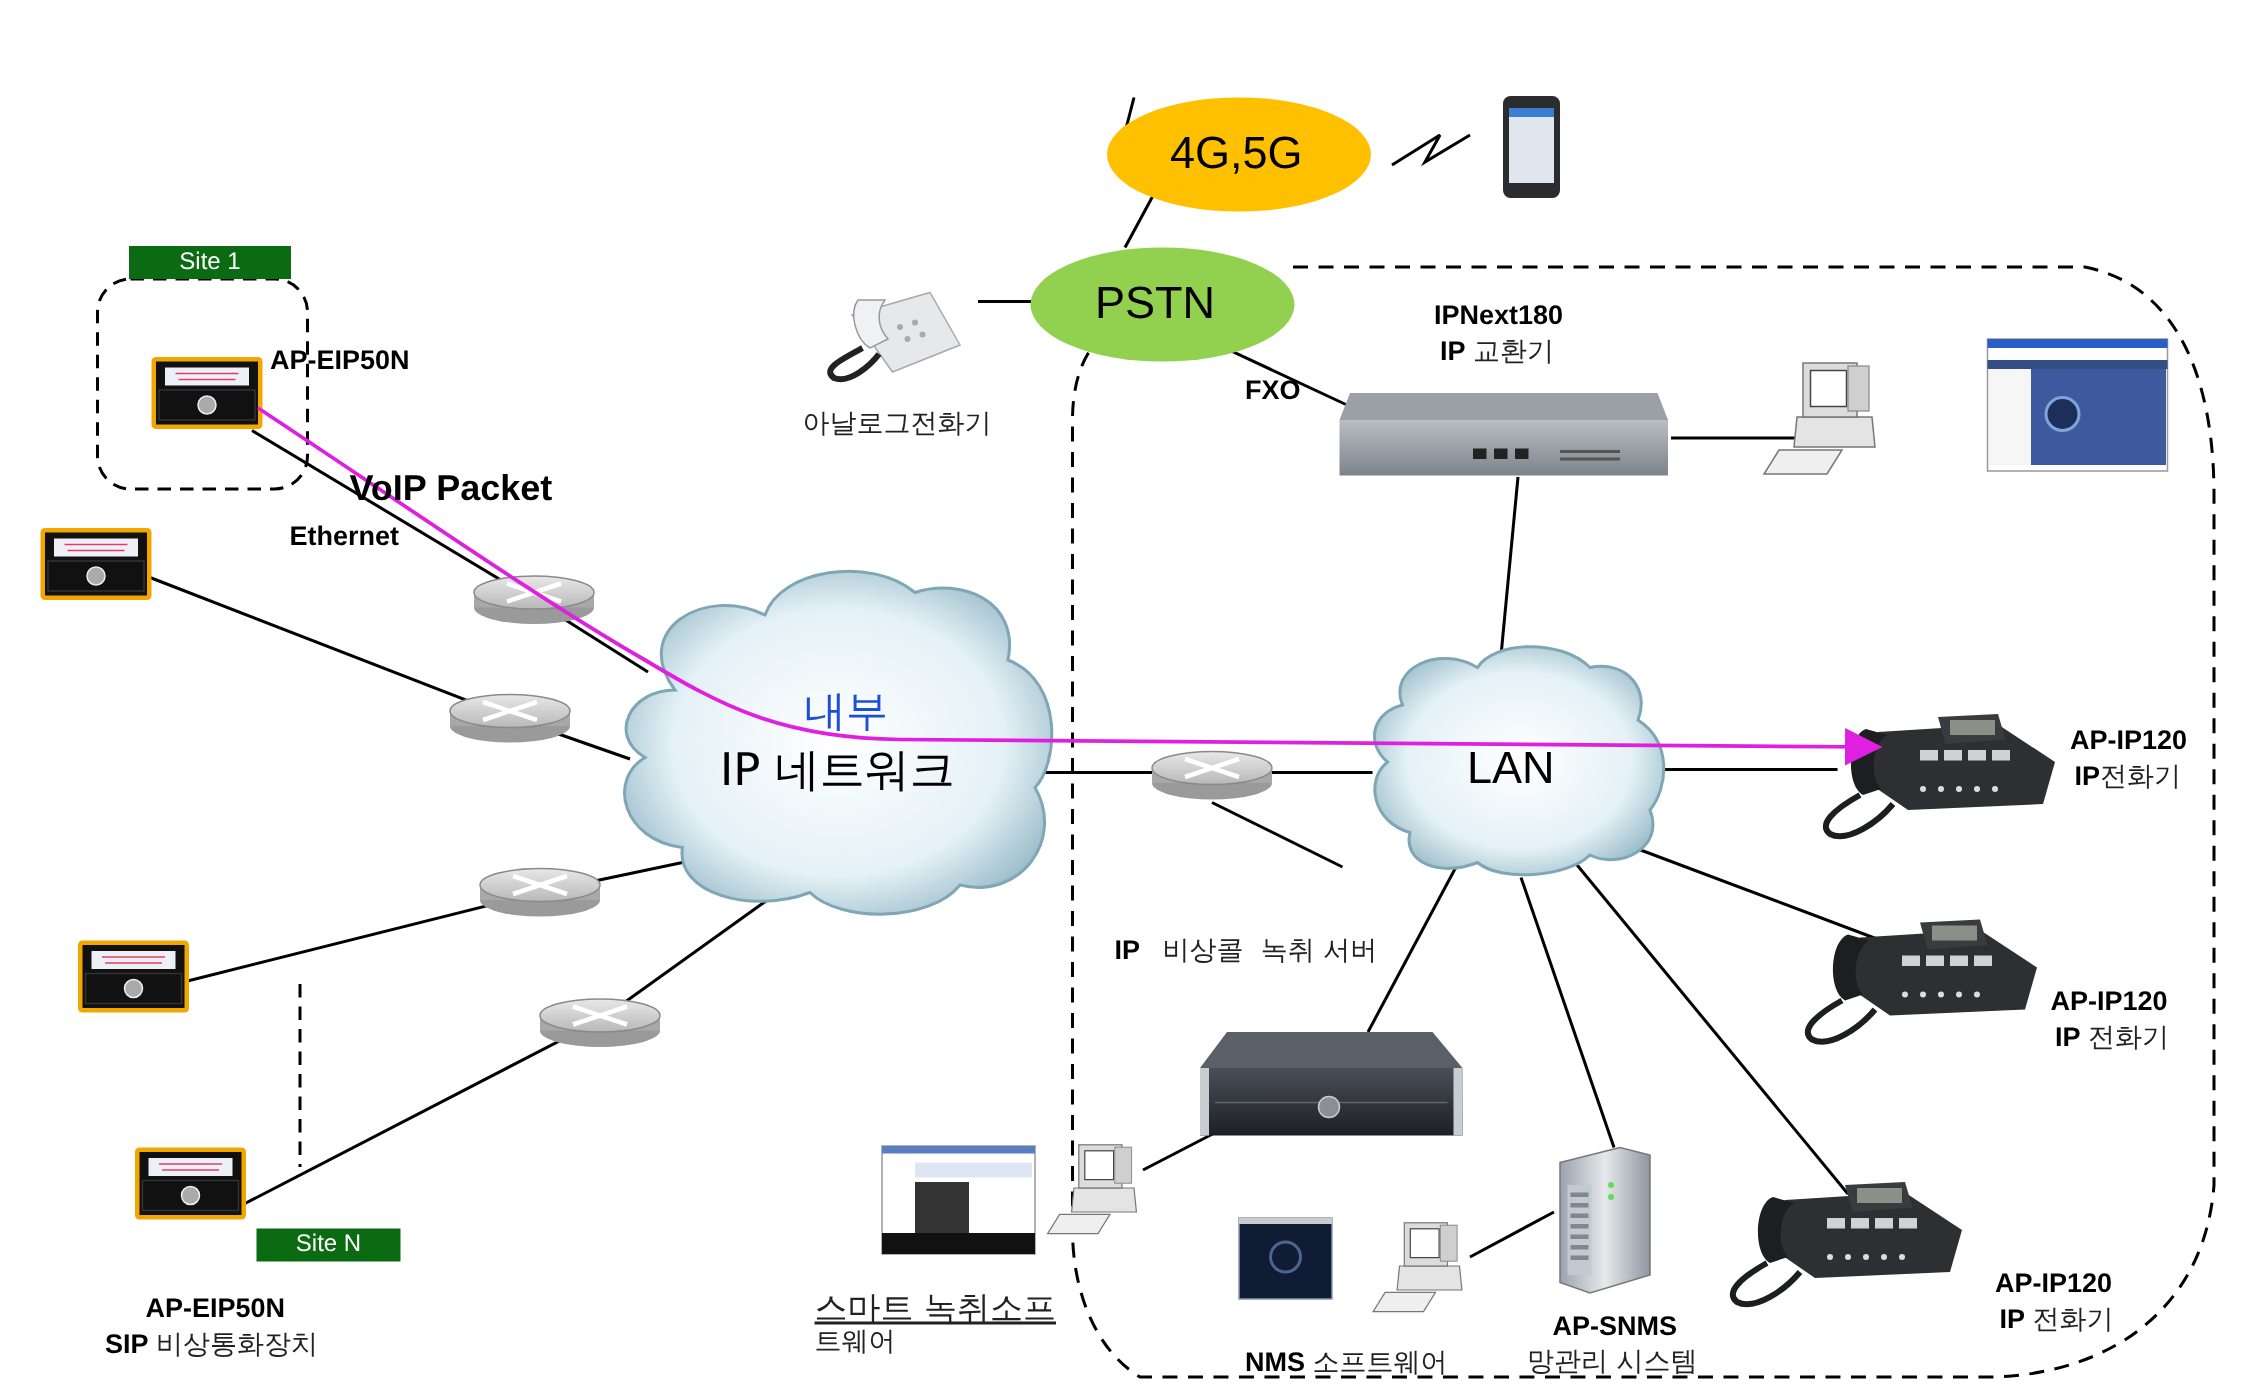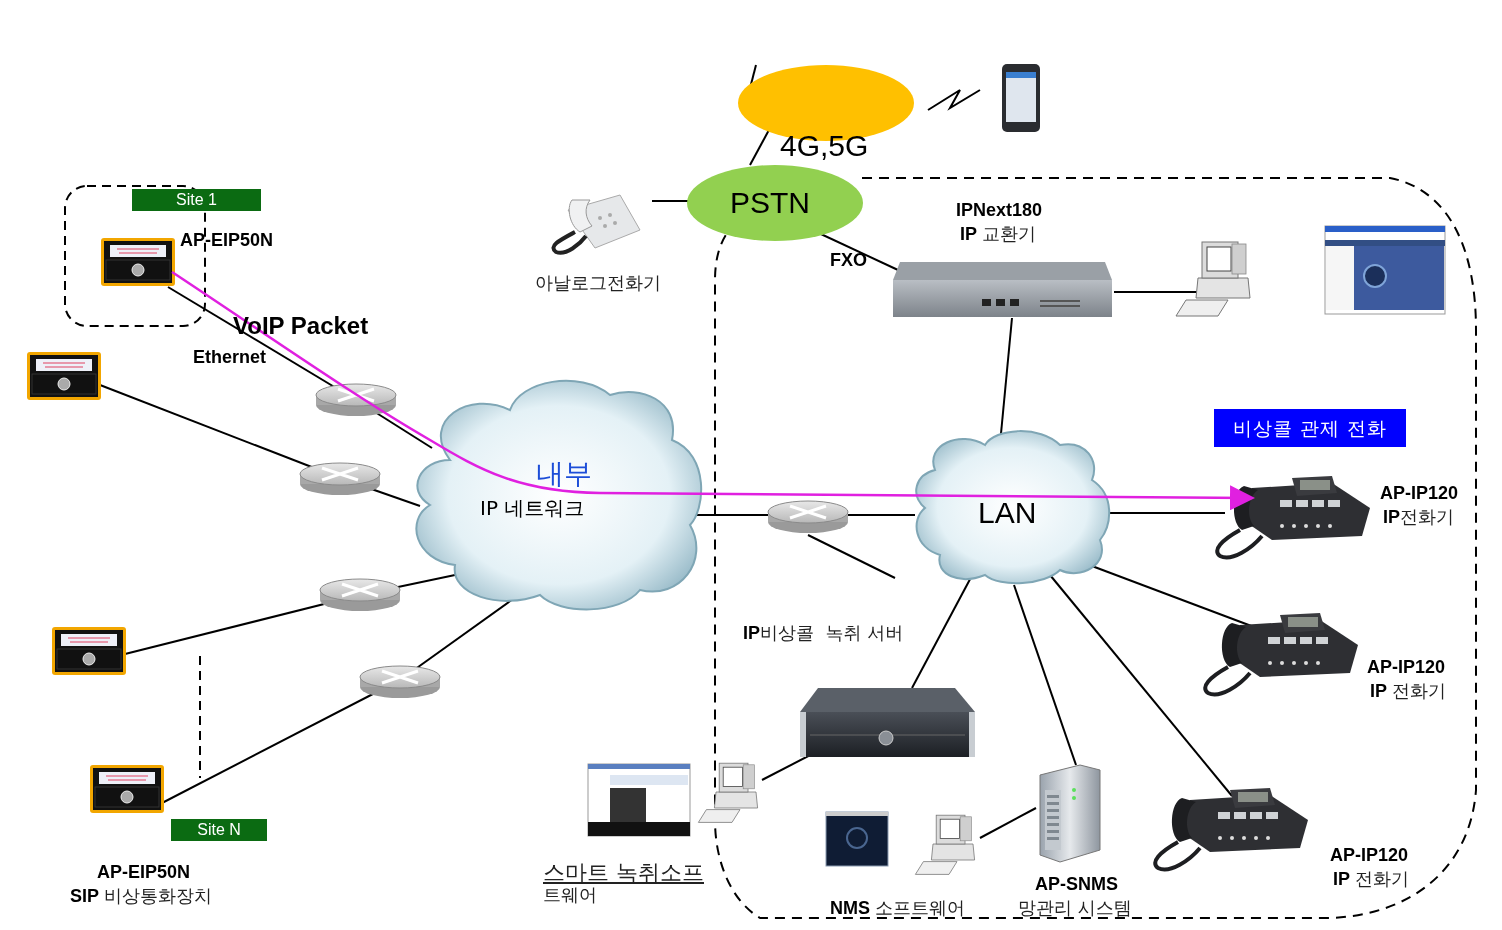--- a/index.html
+++ b/index.html
@@ -253,69 +253,68 @@
           <rect x="1047" y="830" width="12" height="3"></rect>
       <rect x="1047" y="837" width="12" height="3"></rect>
     </g>
     <circle cx="1074" cy="790" r="2" fill="#5ce05c"></circle>
     <circle cx="1074" cy="798" r="2" fill="#5ce05c"></circle>
   </g>
 
   <path d="M172,272 C260,330 360,400 430,440 C480,470 520,492 600,493 L1250,498" fill="none" stroke="#e020e0" stroke-width="2.5" marker-end="url(#arrow)"></path>
 </svg>
 
-<div class="green-tag" style="left:86px;top:189px;width:129px;margin-left:46px;">Site 1</div>
+<div class="green-tag" style="left:86px;top:164px;width:108px;">Site 1</div>
 <div class="green-tag" style="left:171px;top:819px;width:96px;">Site N</div>
 
 <div class="lbl bold" style="left:180px;top:230px;font-size:18px;">AP-EIP50N</div>
 <div class="lbl bold" style="left:97px;top:862px;font-size:18px;">AP-EIP50N</div>
 <div class="lbl" style="left:70px;top:886px;font-size:18px;">
   <span class="bold">SIP</span>
   <span class="kr">비상통화장치</span>
 </div>
 
 <div class="lbl bold" style="left:233px;top:312px;font-size:24px;">VoIP Packet</div>
 <div class="lbl bold" style="left:193px;top:347px;font-size:18px;">Ethernet</div>
 <div class="lbl bold" style="left:830px;top:250px;font-size:18px;">FXO</div>
 
 <div class="lbl kr" style="left:536px;top:458px;font-size:28px;color:#1d4ed8;">내부</div>
-<div class="lbl kr" style="left:480px;top:497px;font-size:20px;color:#000;">IP 네트워크</div>
+<div class="lbl kr" style="left:480px;top:497px;font-size:30px;color:#000;">IP 네트워크</div>
 <div class="lbl" style="left:978px;top:496px;font-size:30px;">LAN</div>
 
-<div class="lbl" style="left:780px;top:86px;font-size:30px;margin-top:43px;">4G,5G</div>
+<div class="lbl" style="left:780px;top:86px;font-size:30px;">4G,5G</div>
 <div class="lbl" style="left:730px;top:186px;font-size:30px;">PSTN</div>
 
 <div class="lbl kr" style="left:535px;top:273px;font-size:18px;">아날로그전화기</div>
 
 <div class="lbl bold" style="left:956px;top:200px;font-size:18px;">IPNext180</div>
 <div class="lbl" style="left:960px;top:224px;font-size:18px;">
   <span class="bold">IP</span>
   <span class="kr">교환기</span>
 </div>
 
 
-<div class="blue-box" style="left:1214px;top:409px;width:192px;height:38px;">비상콜 관제 전화</div>
 
 <div class="lbl bold" style="left:1380px;top:483px;font-size:18px;">AP-IP120</div>
 <div class="lbl" style="left:1383px;top:507px;font-size:18px;">
   <span class="bold">IP</span><span class="kr">전화기</span>
 </div>
 <div class="lbl bold" style="left:1367px;top:657px;font-size:18px;">AP-IP120</div>
 <div class="lbl" style="left:1370px;top:681px;font-size:18px;">
   <span class="bold">IP</span>
   <span class="kr">전화기</span>
 </div>
 <div class="lbl bold" style="left:1330px;top:845px;font-size:18px;">AP-IP120</div>
 <div class="lbl" style="left:1333px;top:869px;font-size:18px;">
   <span class="bold">IP</span>
   <span class="kr">전화기</span>
 </div>
 
 <div class="lbl" style="left:743px;top:623px;font-size:18px;">
-  <span class="bold">IP</span><span class="kr" style="white-space:pre;">비상콜  녹취 서버</span>
+  <span class="bold">IP</span><span class="kr" style="white-space:pre;margin-left:15px;">비상콜  녹취 서버</span>
 </div>
 
 <div class="lbl kr" style="left:543px;top:860px;font-size:22px;text-decoration:underline;">스마트 녹취소프</div>
 <div class="lbl kr" style="left:543px;top:885px;font-size:18px;">트웨어</div>
 
 <div class="lbl" style="left:830px;top:898px;font-size:18px;">
   <span class="bold">NMS</span>
   <span class="kr">소프트웨어</span>
 </div>
 

